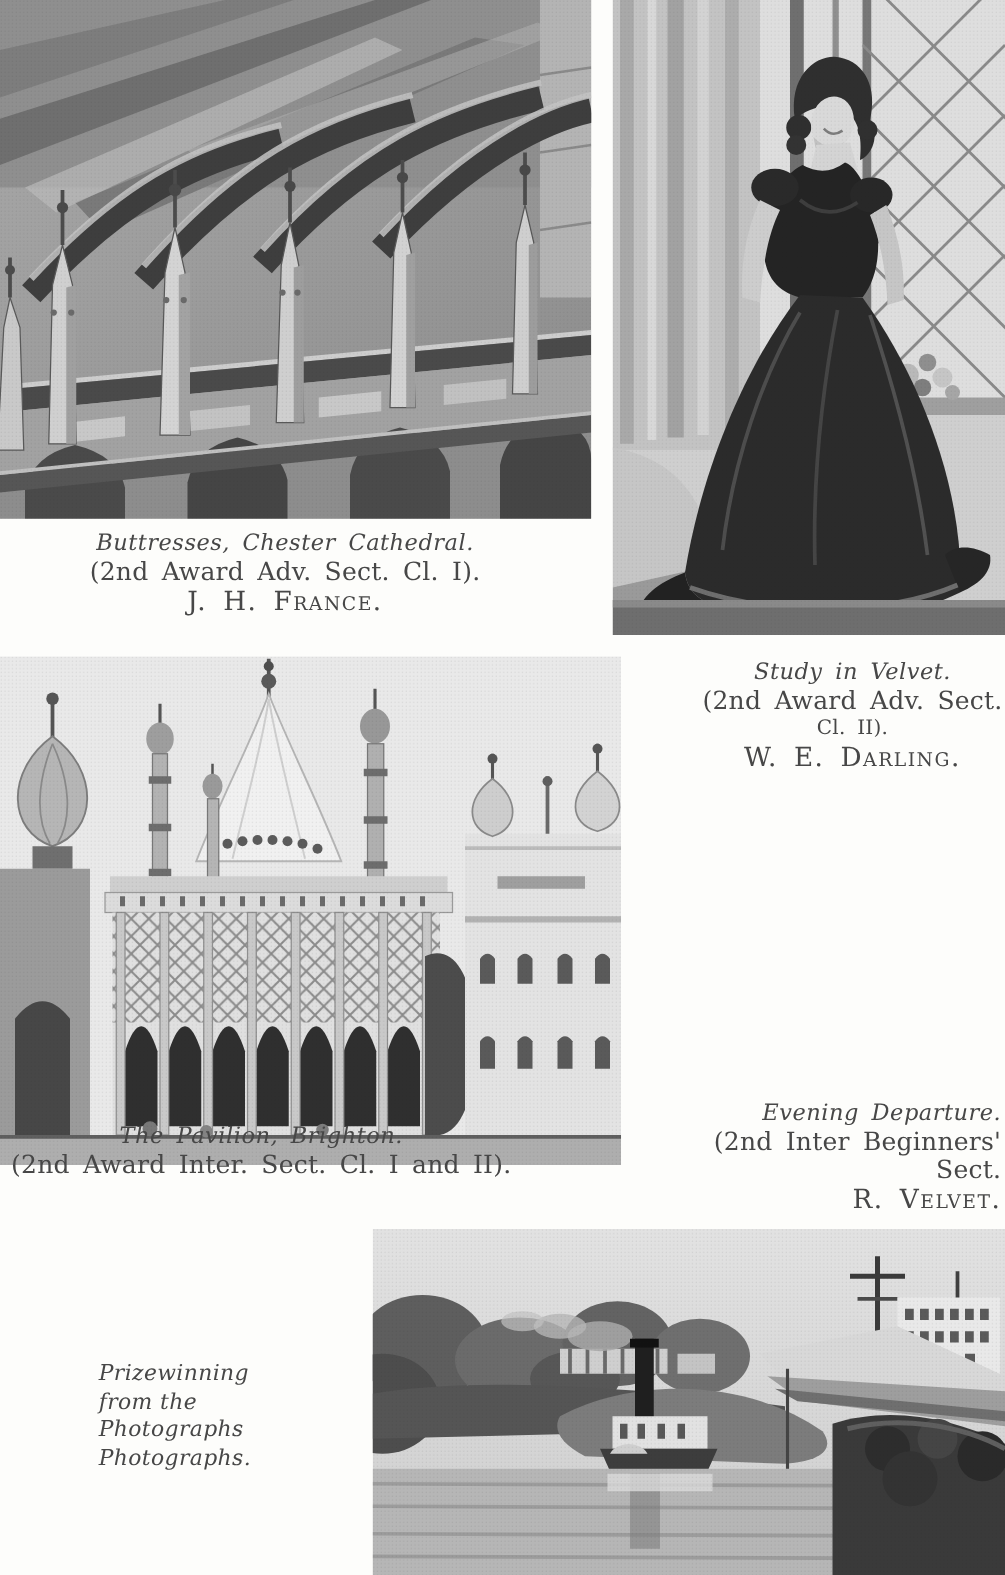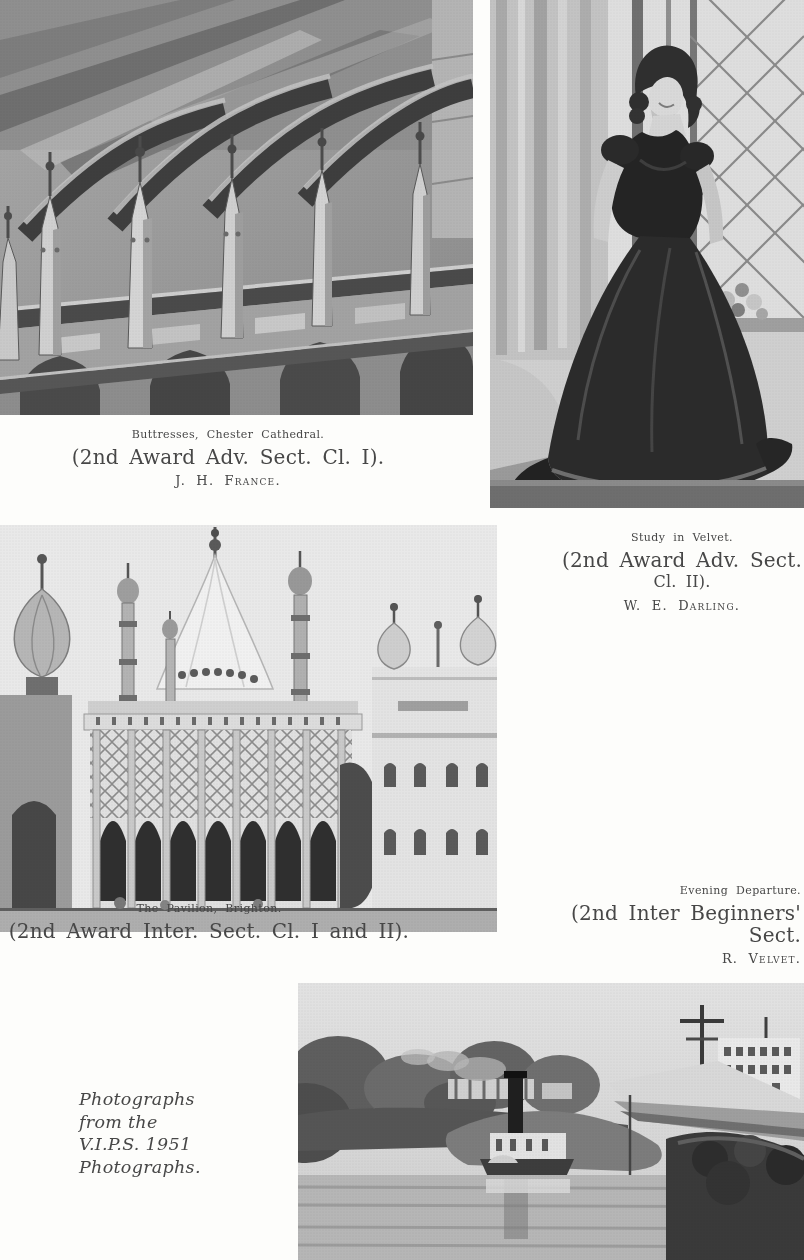--- a/index.html
+++ b/index.html
@@ -7,24 +7,24 @@
     width:804px;height:1260px;position:relative;
     background:#fdfdfb;
     font-family:"DejaVu Serif","Liberation Serif",serif;
     color:#474747;
     overflow:hidden;
   }
   .page{position:absolute;left:0;top:0;width:804px;height:1260px;}
   figure.photo{margin:0;position:absolute;overflow:hidden;line-height:0;}
   figure.photo svg{display:block;}
   .caption{position:absolute;text-align:center;}
-  .cap-title{font-size:11px;line-height:22px;letter-spacing:.4px;word-spacing:4px;}
+  .cap-title{font-style:italic;font-size:18px;line-height:22px;letter-spacing:.4px;word-spacing:4px;}
   .cap-award{font-size:20px;line-height:22px;word-spacing:4px;letter-spacing:.2px;}
   .cap-award2{font-size:16px;line-height:22px;word-spacing:4px;letter-spacing:.2px;}
-  .cap-author{font-variant:small-caps;font-size:13px;line-height:22px;letter-spacing:1.2px;word-spacing:5px;margin-top:2px;}
+  .cap-author{font-variant:small-caps;font-size:21px;line-height:22px;letter-spacing:1.2px;word-spacing:5px;margin-top:2px;}
   .sidebar-note{
     position:absolute;left:79px;top:1088px;width:200px;
     font-style:italic;font-size:17.5px;line-height:22.5px;letter-spacing:.3px;
     text-align:left;
   }
   .sidebar-note div{white-space:nowrap;}
 </style>
 </head>
 <body>
 
@@ -481,19 +481,19 @@
         <circle cx="452" cy="168" r="16" fill="#454545"></circle>
         <circle cx="488" cy="182" r="20" fill="#2a2a2a"></circle>
         <circle cx="430" cy="200" r="22" fill="#333333"></circle>
         <path d="M380,160 C420,150 470,156 506,176" stroke="#5f5f5f" stroke-width="4" fill="none"></path>
       </g>
       <rect width="506" height="277" fill="url(#ht-d)" opacity=".10"></rect>
     </svg>
   </figure>
 
   <div class="sidebar-note">
+    <div>Prizewinning</div>
+    <div>from the</div>
     <div>Photographs</div>
-    <div>from the</div>
-    <div>V.I.P.S. 1951</div>
     <div>Photographs.</div>
   </div>
 
 </div>
 
 </body></html>

